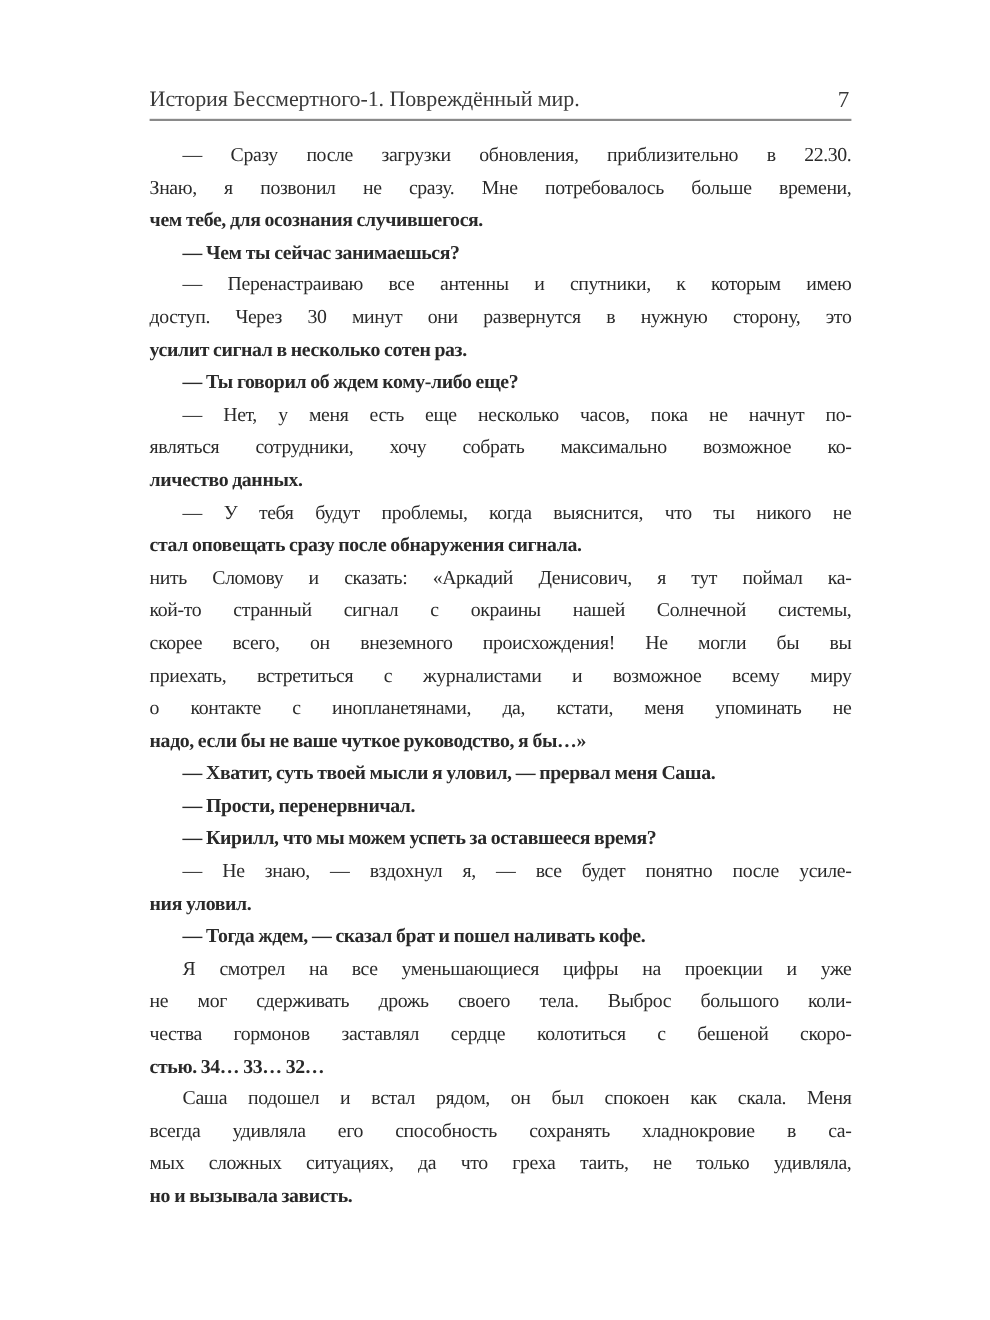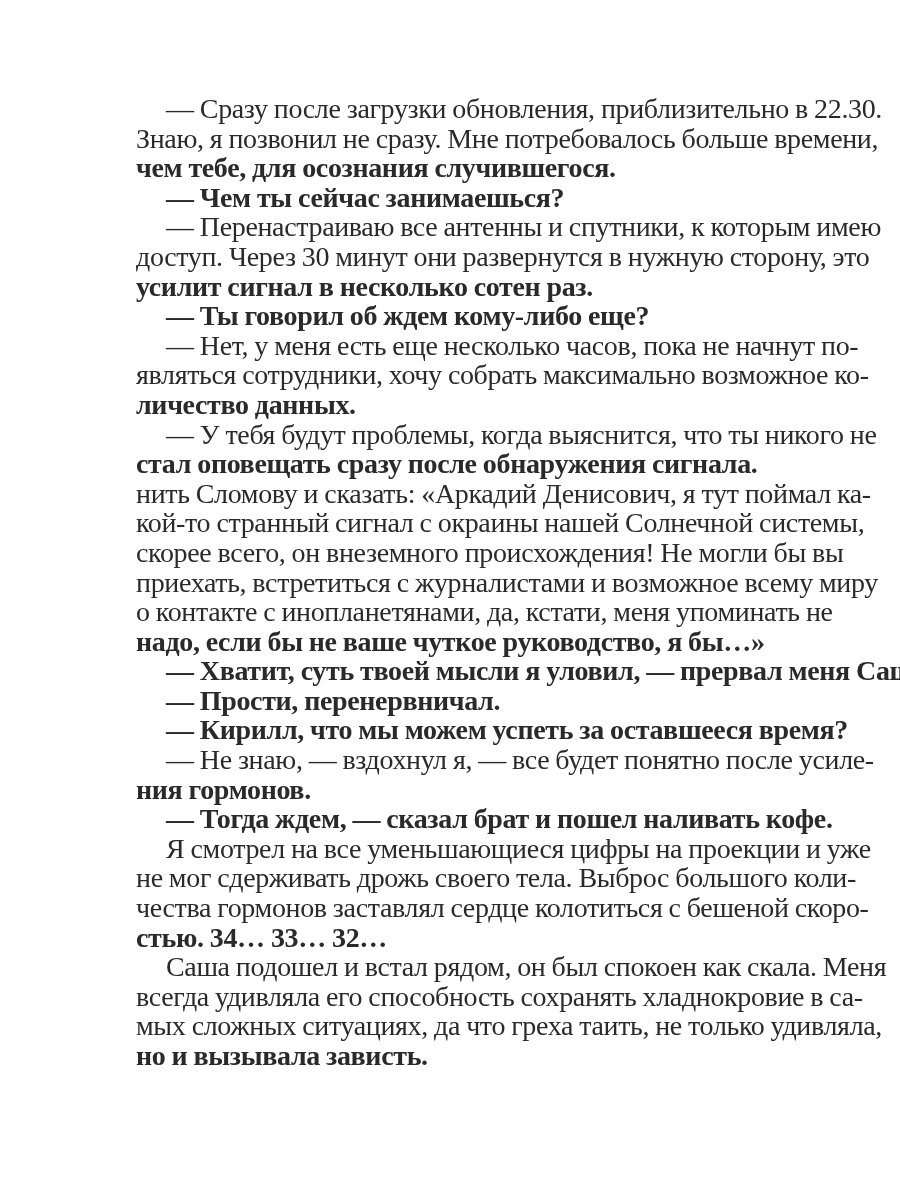--- a/index.html
+++ b/index.html
@@ -28,21 +28,21 @@
       font-size: 20px;
       line-height: 24px;
       color: #3a3a3a;
       padding-bottom: 6px;
       border-bottom: 2px solid #8a8a8a;
     }
     .running-head .title { letter-spacing: -0.1px; }
     .running-head .folio { font-size: 21px; padding-right: 2px; }
     .text {
       margin-top: 16px;
-      font-size: 28px;
+      font-size: 18px;
       line-height: 29.6px;
       text-align: justify;
       letter-spacing: -0.35px;
       word-spacing: -0.5px;
     }
     .line {
       display: block;
       white-space: nowrap;
       height: 29.6px;
       text-align: justify;
@@ -51,20 +51,24 @@
     .line.last {
       text-align-last: left;
       font-weight: bold;
     }
     .line.indent { padding-left: 30px; }
   </style>
 </head>
 <body>
 
 <div class="page">
+  <div class="running-head">
+    <span class="title">История Бессмертного-1. Повреждённый мир.</span>
+    <span class="folio">7</span>
+  </div>
   <div class="text" id="body-text">
       <span class="line indent">— Сразу после загрузки обновления, приблизительно в 22.30.</span>
       <span class="line">Знаю, я позвонил не сразу. Мне потребовалось больше времени,</span>
       <span class="line last">чем тебе, для осознания случившегося.</span>
       <span class="line indent last">— Чем ты сейчас занимаешься?</span>
       <span class="line indent">— Перенастраиваю все антенны и спутники, к которым имею</span>
       <span class="line">доступ. Через 30 минут они развернутся в нужную сторону, это</span>
       <span class="line last">усилит сигнал в несколько сотен раз.</span>
       <span class="line indent last">— Ты говорил об ждем кому-либо еще?</span>
       <span class="line indent">— Нет, у меня есть еще несколько часов, пока не начнут по-</span>
@@ -75,21 +79,21 @@
       <span class="line">нить Сломову и сказать: «Аркадий Денисович, я тут поймал ка-</span>
       <span class="line">кой-то странный сигнал с окраины нашей Солнечной системы,</span>
       <span class="line">скорее всего, он внеземного происхождения! Не могли бы вы</span>
       <span class="line">приехать, встретиться с журналистами и возможное всему миру</span>
       <span class="line">о контакте с инопланетянами, да, кстати, меня упоминать не</span>
       <span class="line last">надо, если бы не ваше чуткое руководство, я бы…»</span>
       <span class="line indent last">— Хватит, суть твоей мысли я уловил, — прервал меня Саша.</span>
       <span class="line indent last">— Прости, перенервничал.</span>
       <span class="line indent last">— Кирилл, что мы можем успеть за оставшееся время?</span>
       <span class="line indent">— Не знаю, — вздохнул я, — все будет понятно после усиле-</span>
-      <span class="line last">ния гормонов.</span>
+      <span class="line last">ния уловил.</span>
       <span class="line indent last">— Тогда ждем, — сказал брат и пошел наливать кофе.</span>
       <span class="line indent">Я смотрел на все уменьшающиеся цифры на проекции и уже</span>
       <span class="line">не мог сдерживать дрожь своего тела. Выброс большого коли-</span>
       <span class="line">чества гормонов заставлял сердце колотиться с бешеной скоро-</span>
       <span class="line last">стью. 34… 33… 32…</span>
       <span class="line indent">Саша подошел и встал рядом, он был спокоен как скала. Меня</span>
       <span class="line">всегда удивляла его способность сохранять хладнокровие в са-</span>
       <span class="line">мых сложных ситуациях, да что греха таить, не только удивляла,</span>
       <span class="line last">но и вызывала зависть.</span>
     </div>

